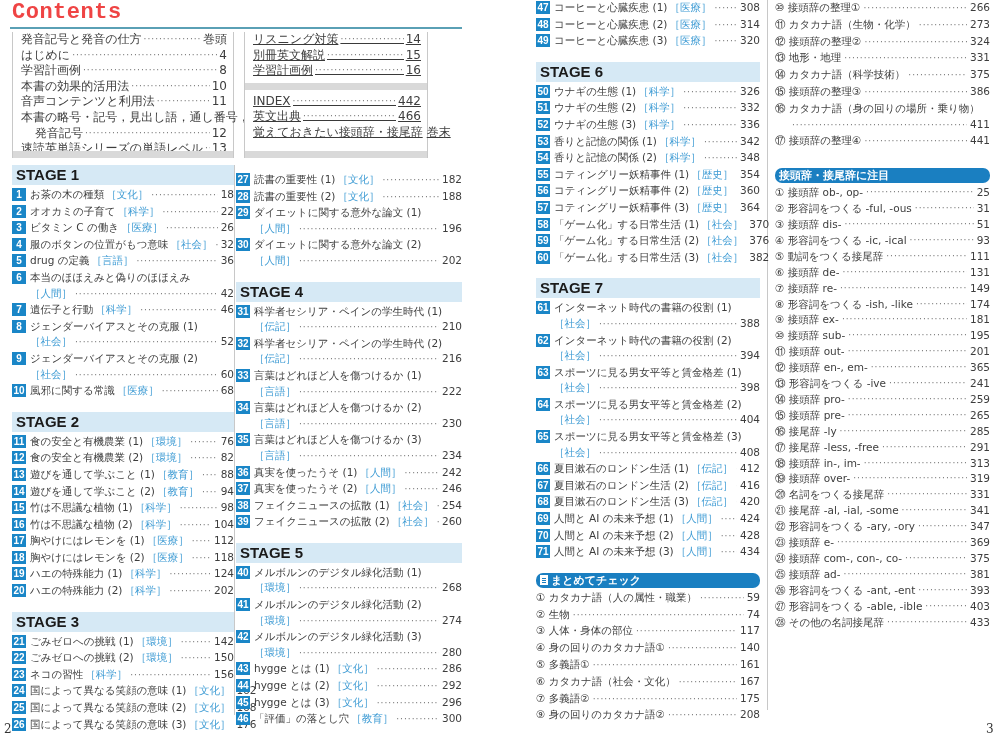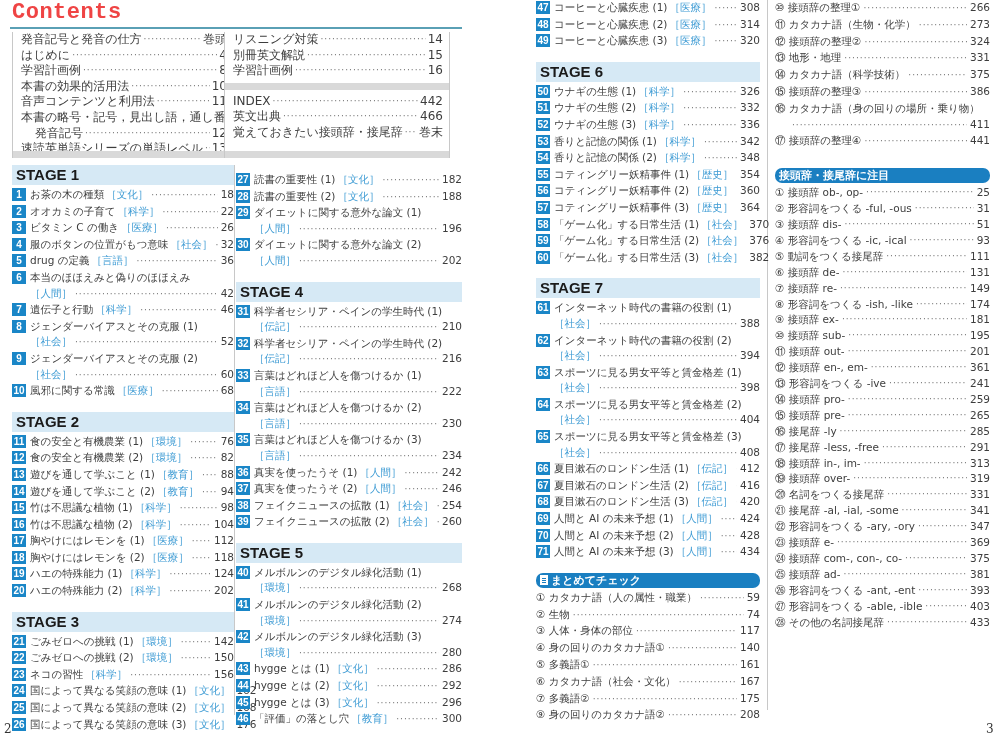--- a/index.html
+++ b/index.html
@@ -11,21 +11,21 @@
     font-family: Liberation Mono, monospace;
     font-weight: bold; font-size: 22px; color: #ef4444; letter-spacing: 0.5px;
   }
   .title-rule { position: absolute; left: 10px; top: 27px; width: 452px; height: 2px; background: #5aa0b5; }
 
   .intro-box {
     position: absolute; top: 32px; height: 126px; border-left: 1px solid #c8c8c8; border-right: 1px solid #c8c8c8;
     background: #fff;
   }
   .intro-box.left { left: 12px; width: 222px; }
-  .intro-box.right { left: 224px; width: 226px; }
+  .intro-box.right { left: 244px; width: 184px; text-decoration: underline; }
   .intro-list { padding: 0 6px 0 8px; }
   .grey-bar { height: 7px; background: #d9d9d9; }
 
   .row {
     display: flex; align-items: flex-start; font-size: 12px; line-height: 15.6px; white-space: nowrap; color: #3d3d3d;
   }
   .row .label { flex: 0 0 auto; }
   .row .dots { flex: 1 1 auto; overflow: hidden; color: #777; letter-spacing: 1px; font-size: 9px; margin: 0 2px; }
   .row .dots::before { content: "································································································"; }
   .row .page { flex: 0 0 auto; text-align: right; }
@@ -1142,21 +1142,21 @@
       <span class="page">195</span>
     </div>
     <div class="affix-row">
       <span>⑪ 接頭辞 out-</span>
       <span class="dots"></span>
       <span class="page">201</span>
     </div>
     <div class="affix-row">
       <span>⑫ 接頭辞 en-, em-</span>
       <span class="dots"></span>
-      <span class="page">361</span>
+      <span class="page">365</span>
     </div>
     <div class="affix-row">
       <span>⑬ 形容詞をつくる -ive</span>
       <span class="dots"></span>
       <span class="page">241</span>
     </div>
     <div class="affix-row">
       <span>⑭ 接頭辞 pro-</span>
       <span class="dots"></span>
       <span class="page">259</span>

